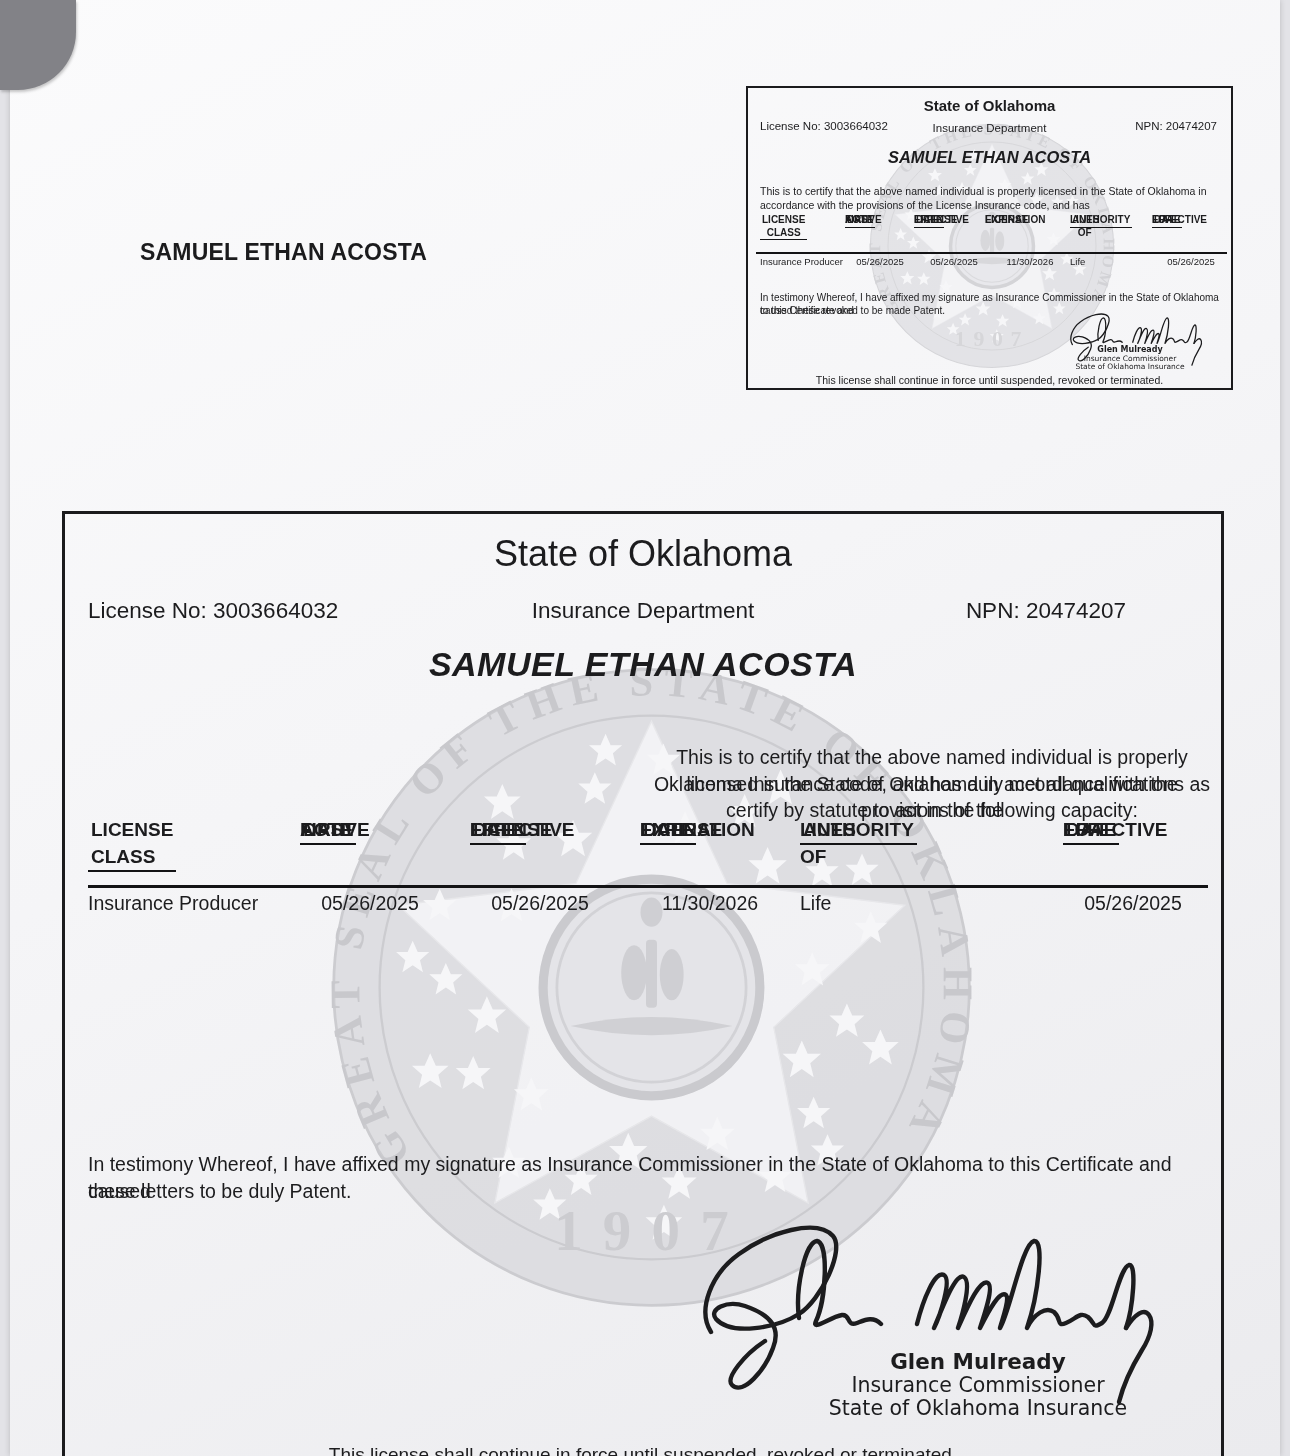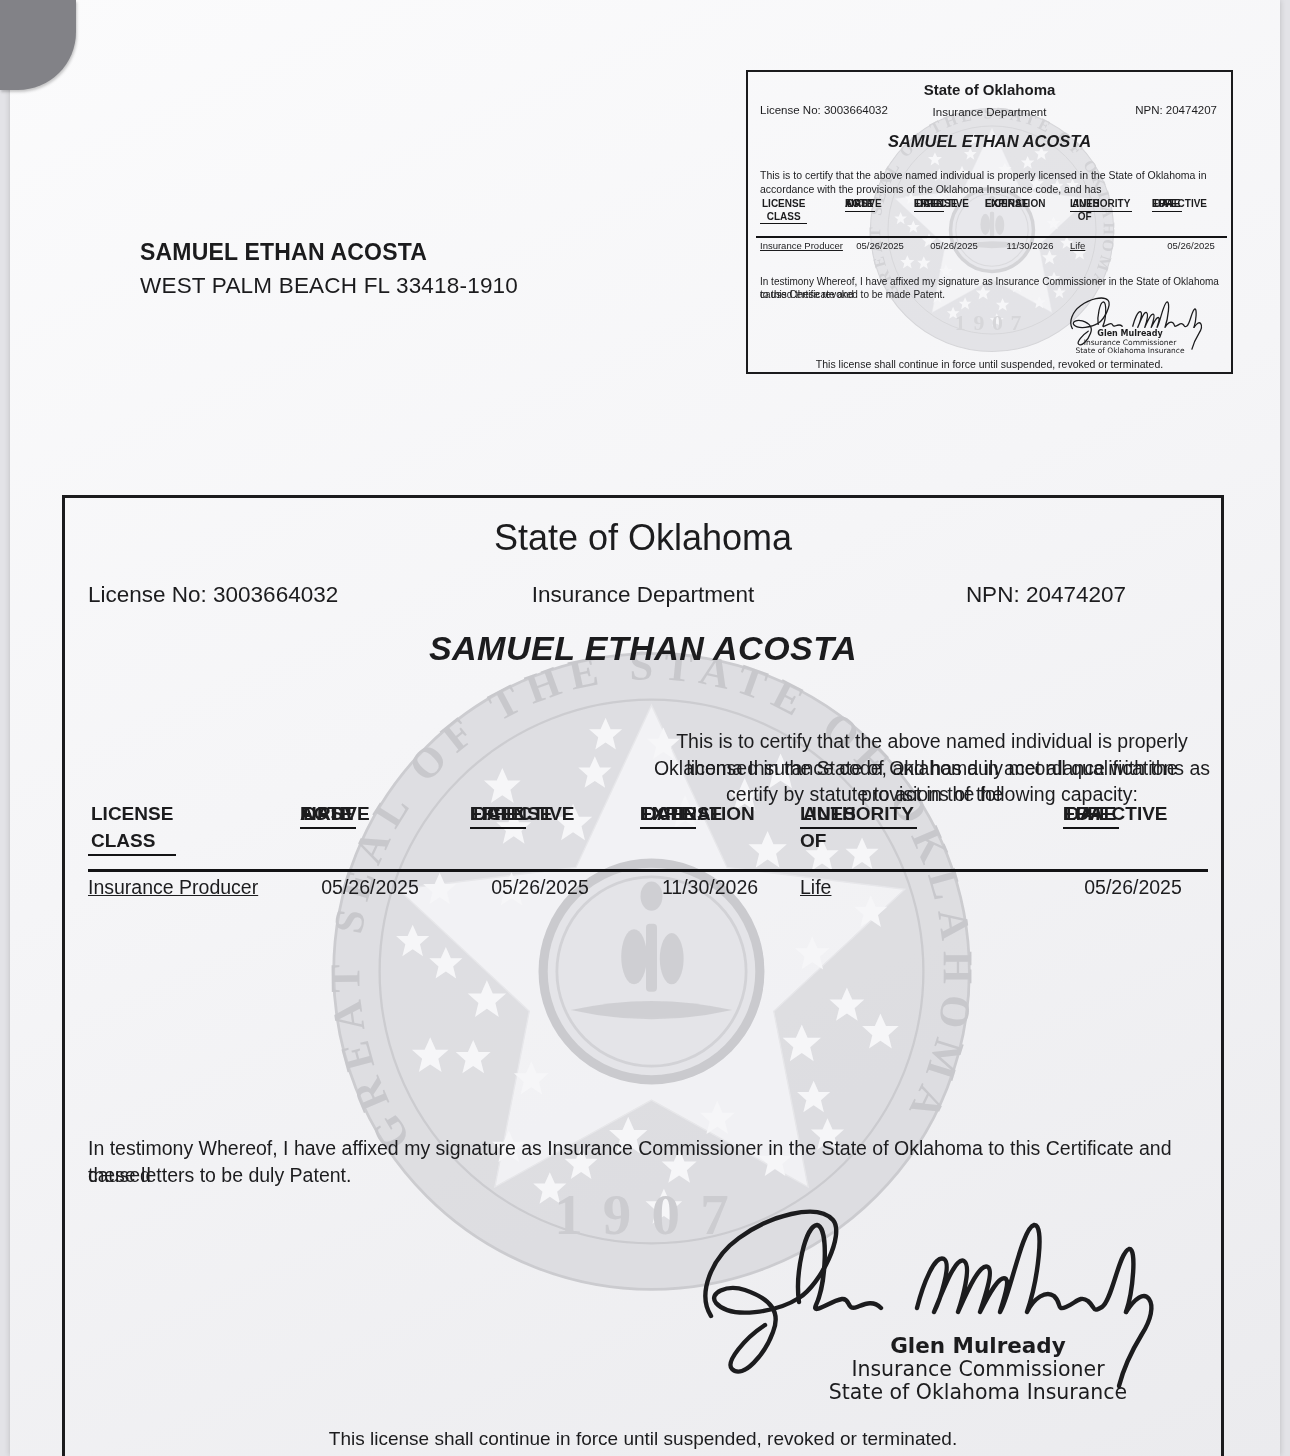--- a/index.html
+++ b/index.html
@@ -7,21 +7,21 @@
           font-family:"Liberation Sans",sans-serif;color:#1c1c1e;}
   .page{position:absolute;left:10px;top:0;width:1270px;height:1456px;
         background:linear-gradient(155deg,#fbfbfc 0%,#f5f5f7 45%,#ebebee 100%);
         box-shadow:0 0 6px rgba(0,0,0,.18);}
   .corner{position:absolute;left:0;top:0;width:76px;height:90px;background:#828287;
           border-bottom-right-radius:58px;box-shadow:1px 2px 3px rgba(0,0,0,.22);}
 
   .address{position:absolute;left:130px;top:236px;font-size:22.5px;line-height:33px;letter-spacing:.2px;color:#1b1b1d;}
   .addr-name{font-weight:bold;font-size:23px;}
 
-  .cert{position:absolute;border:3px solid #1b1b1d;box-sizing:border-box;}
+  .cert{position:absolute;border:3px solid #1b1b1d;box-sizing:border-box;margin-top:16px;}
   .cert *{position:absolute;}
   .cert .seal{z-index:0;}
   .cert .ctext{z-index:1;}
 
   
   .cert.main{left:52px;top:495px;width:1162px;height:961px;border-bottom:none;}
   .m-title{top:20px;left:0;width:100%;text-align:center;font-size:36px;line-height:40px;}
   .m-license{left:23px;top:84px;font-size:22.5px;}
   .m-dept{left:0;top:84px;width:100%;text-align:center;font-size:22.5px;}
   .m-npn{right:95px;top:84px;font-size:22.5px;}
@@ -32,21 +32,21 @@
   .m-col .u{display:inline-block;border-bottom:2.5px solid #131315;padding:0 3px;}
   .m-rule{top:371px;left:23px;width:1120px;height:2.5px;background:#131315;}
   .m-val{top:378px;font-size:19.5px;text-align:center;}
   .m-testimony{left:23px;top:637px;width:1125px;font-size:19.5px;line-height:26.5px;}
   .m-sig-svg{left:618px;top:700px;width:480px;height:215px;}
   .m-sigblock{left:693px;top:836px;width:440px;text-align:center;font-family:"DejaVu Sans",sans-serif;}
   .m-sigblock .sname{position:static;display:block;font-size:21.5px;font-weight:bold;line-height:24px;}
   .m-sigblock .sline{position:static;display:block;font-size:20.5px;line-height:23px;}
   .m-footer{top:930px;left:0;width:100%;text-align:center;font-size:19px;}
 
-  .colL{text-align:left;text-decoration:underline;}
+  .colL{text-align:left;}
   
   .m-c0{left:23px;}   .m-c1{left:235px;width:140px;} .m-c2{left:405px;width:140px;}
   .m-c3{left:575px;width:140px;} .m-c4{left:735px;} .m-c5{left:998px;width:140px;}
 
   
   .cert.mini{left:736px;top:70px;width:487px;height:304px;border-width:2px;}
   .p-title{top:9px;left:0;width:100%;text-align:center;font-size:15px;font-weight:bold;}
   .p-license{left:12px;top:32px;font-size:11.5px;}
   .p-dept{left:0;top:34px;width:100%;text-align:center;font-size:11.5px;}
   .p-npn{right:14px;top:32px;font-size:11.5px;}
@@ -147,36 +147,35 @@
             <path d="M116,104 C112,76 122,28 134,27 C146,29 143,86 133,107 C128,118 147,103 159,101 C168,100 163,113 174,109 C182,106 190,102 198,110"></path>
             <path d="M234,110 C240,86 252,56 261,61 C269,66 257,102 251,114 C261,90 273,58 281,63 C289,68 279,102 275,114 C284,94 297,64 305,69 C311,73 301,102 297,114 C306,96 317,76 323,81 C327,85 319,106 317,114 C327,98 339,30 351,27 C362,25 355,82 344,114 C351,100 363,92 371,98 C379,105 373,113 383,109 C393,105 397,97 405,103 C413,110 409,115 419,109 C429,103 436,54 446,51 C454,49 450,94 443,114"></path>
             <path d="M443,114 C452,100 461,94 466,101 C471,108 468,122 459,136 C448,154 440,172 436,188"></path>
           </g>
         </symbol>
       </defs>
     </svg>
 
     <div class="address">
       <div class="addr-name">SAMUEL ETHAN ACOSTA</div>
-      <div>WEST PALM BEACH FL 33418-1910</div>
     </div>
 
     <section class="cert mini">
       <svg class="seal small" viewBox="0 0 700 700">
           <use href="#okseal"></use>
         </svg>
       <div class="ctext p-title">State of Oklahoma</div>
       <div class="ctext p-license">License No: 3003664032</div>
       <div class="ctext p-dept">Insurance Department</div>
       <div class="ctext p-npn">NPN: 20474207</div>
       <div class="ctext p-name">SAMUEL ETHAN ACOSTA</div>
       <div class="ctext p-certify">
         <span>This is to certify that the above named individual is properly licensed in the State of Oklahoma in</span>
           <br>
-        <span>accordance with the provisions of the Oklahoma Insurance code, and has</span>
+        <span>accordance with the provisions of the License Insurance code, and has</span>
       </div>
       <div class="ctext p-col p-c0 colL">
         <span></span>
         <span></span>
         <span>
             <span class="u">LICENSE CLASS</span>
           </span>
       </div>
       <div class="ctext p-col p-c1">
         <span>FIRST</span>

